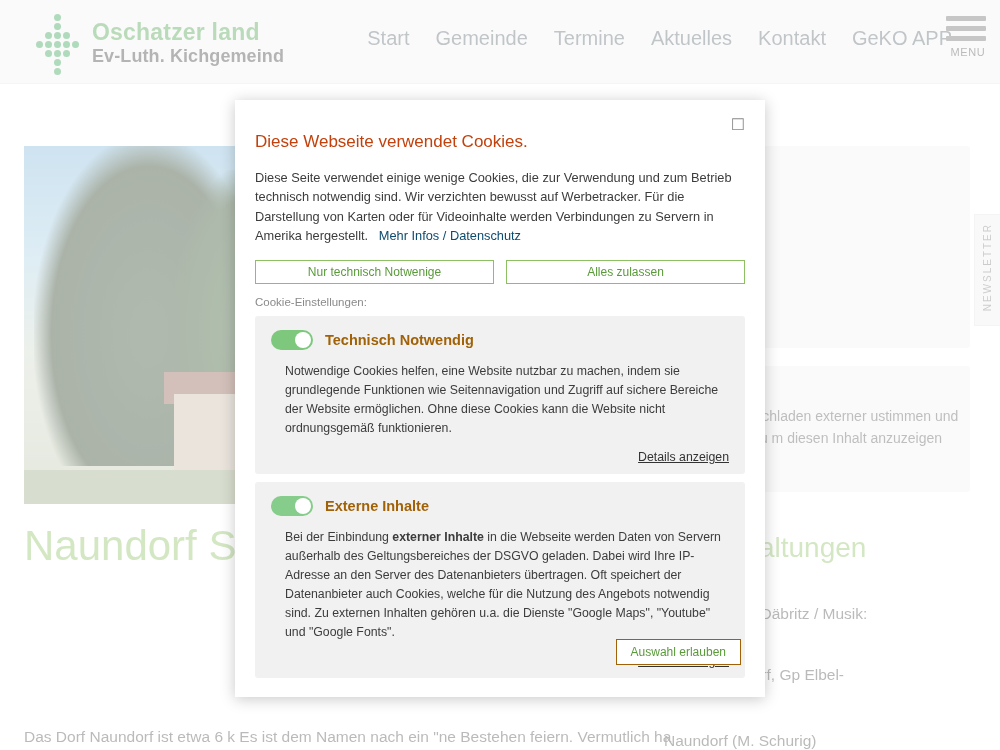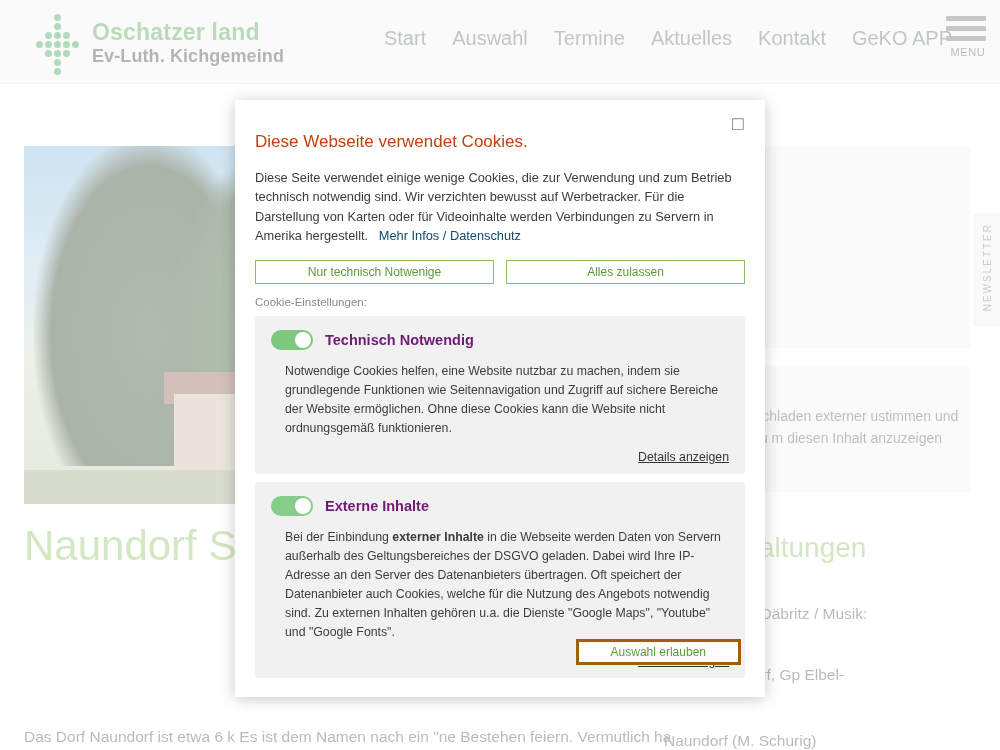--- a/index.html
+++ b/index.html
@@ -303,42 +303,42 @@
   .toggle .knob {
     position: absolute;
     top: 2px; right: 2px;
     width: 16px; height: 16px;
     border-radius: 50%;
     background: #ffffff;
   }
   .cat-name {
     font-size: 14.5px;
     font-weight: bold;
-    color: #701a75;
+    color: #a16207;
   }
   .cat-text {
     margin: 12px 0 0 14px;
     font-size: 12.3px;
     line-height: 1.55;
     color: #3c3c3c;
   }
   .cat-text b { font-weight: bold; }
   .cat-details {
     text-align: right;
     margin-top: 12px;
     font-size: 12.3px;
     color: #333;
     text-decoration: underline;
   }
   #allow-selection {
     position: absolute;
     right: 24px; bottom: 32px;
     height: 26px;
-    padding: 0 32px;
-    border: 3px solid #a16207;
+    padding: 0 14px;
+    border: 1px solid #a16207;
     color: #5a9a3a;
     font-size: 12px;
     display: flex;
     align-items: center;
     justify-content: center;
     background: #fff;
   }
 </style>
 </head>
 <body>
@@ -365,21 +365,21 @@
       <div class="dot" style="left:24px; top:54px;"></div>
     </div>
 
     <div id="logo-text">
       <div id="logo-line2">Oschatzer land</div>
       <div id="logo-line1">Ev-Luth. Kichgemeind</div>
     </div>
 
     <div id="mainnav">
       <div class="nav-item">Start</div>
-      <div class="nav-item">Auswahl</div>
+      <div class="nav-item">Gemeinde</div>
       <div class="nav-item">Termine</div>
       <div class="nav-item">Aktuelles</div>
       <div class="nav-item">Kontakt</div>
       <div class="nav-item">GeKO APP</div>
     </div>
 
     <div id="burger">
       <div class="bar"></div>
       <div class="bar"></div>
       <div class="bar"></div>

